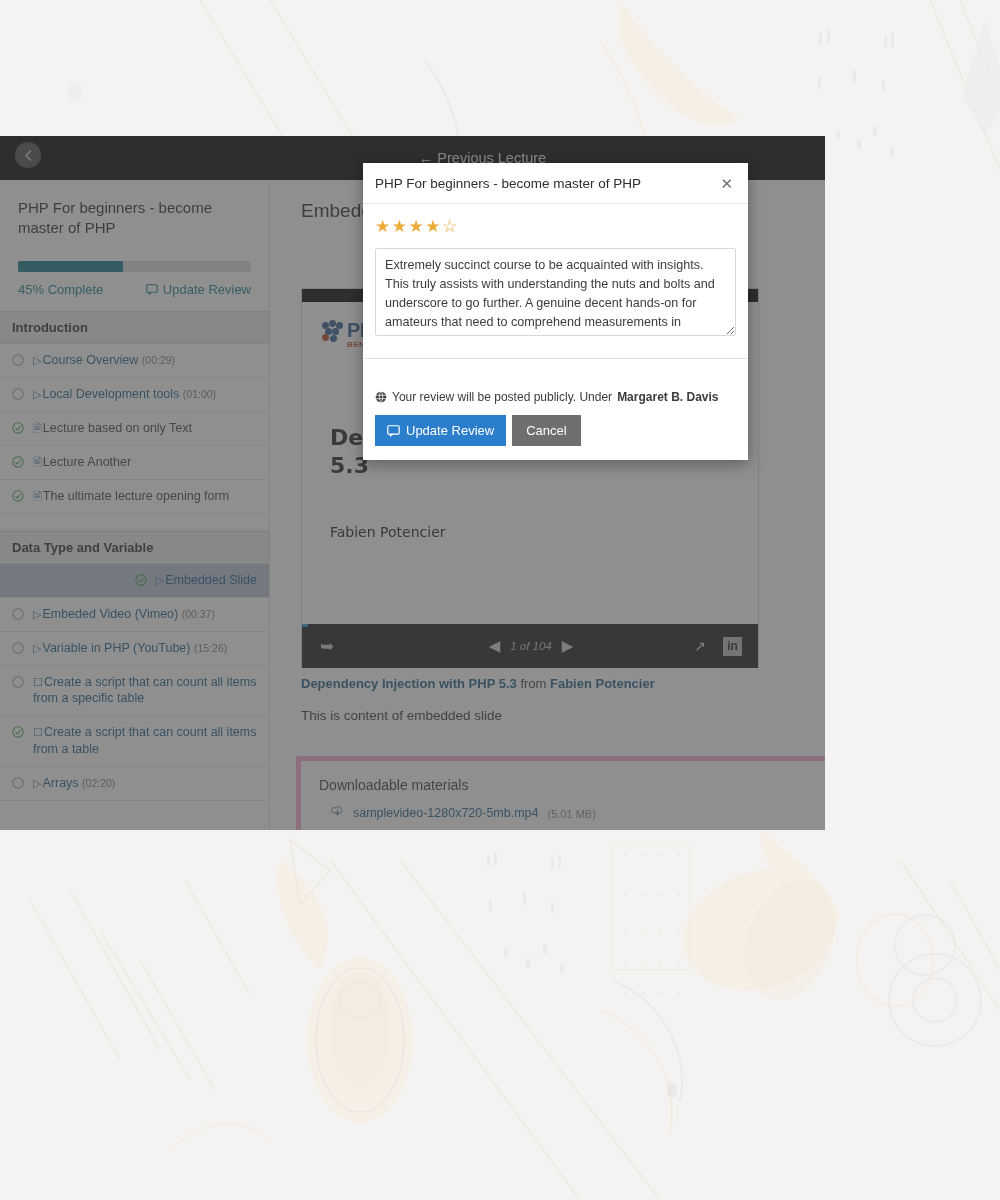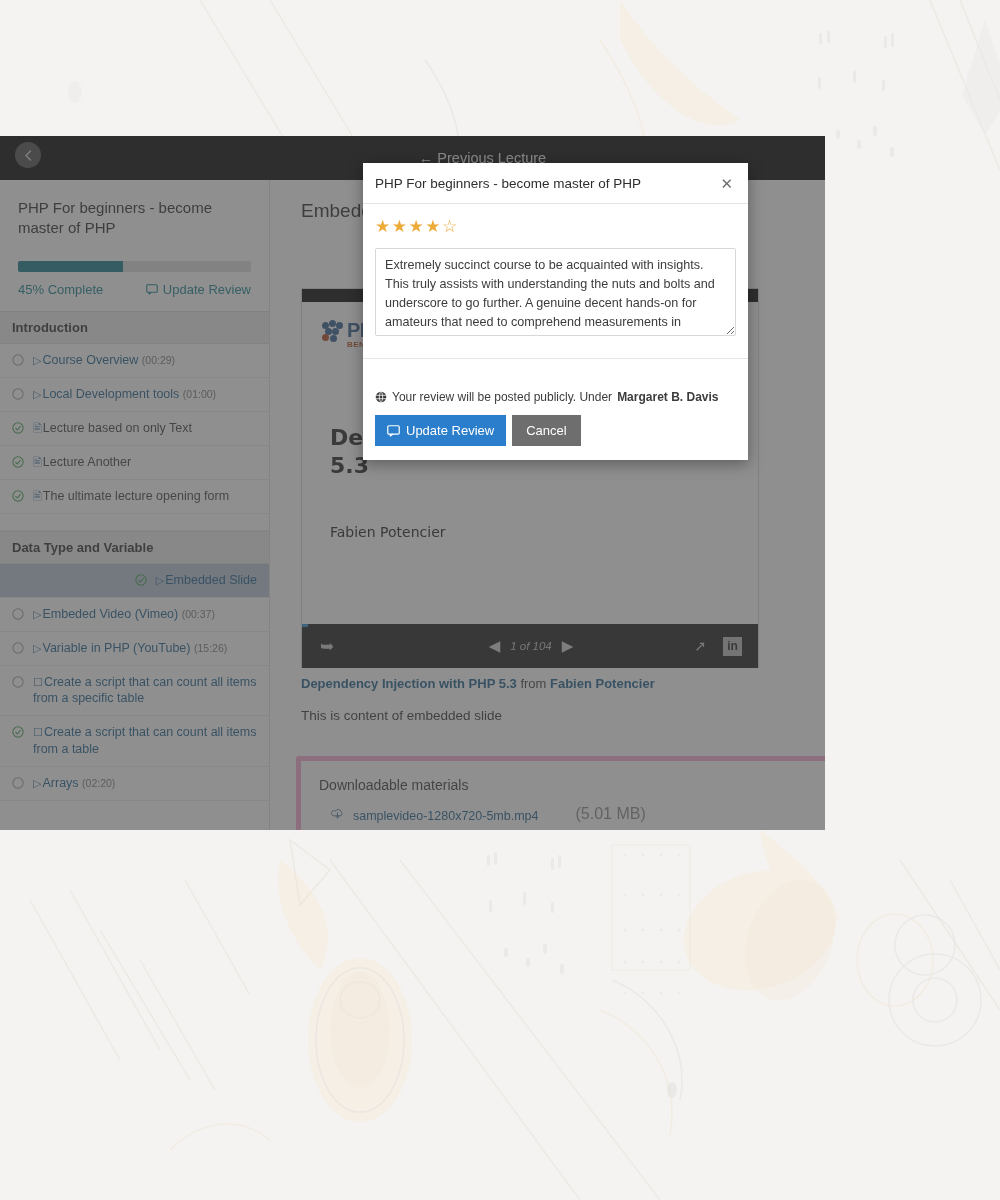--- a/index.html
+++ b/index.html
@@ -176,21 +176,21 @@
     border: 5px solid #f9a8d4; border-radius: 3px;
     padding: 16px 0 12px 0; background: #ffffff;
   }
   #dl-title { font-size: 14px; color: #3a3a3a; margin: 0 0 12px 18px; }
   .dl-row {
     display: flex; align-items: flex-end; gap: 9px;
     margin: 0 0 10px 30px; font-size: 12.5px;
   }
   .dl-icon { color: #5a7f9e; font-size: 13px; }
   .dl-name { color: #1b5e8c; cursor: pointer; }
-  .dl-size { color: #8a8a8a; font-size: 16px; margin-left: 28px; }
+  .dl-size { color: #8a8a8a; font-size: 11px; }
 
   
   #overlay {
     position: absolute; left: 0; top: 0; width: 1000px; height: 694px;
     background: rgba(74,74,74,0.62); z-index: 40;
   }
   #modal {
     position: absolute; left: 363px; top: 27px;
     width: 385px; background: #ffffff;
     box-shadow: 0 4px 14px rgba(0,0,0,0.35);

